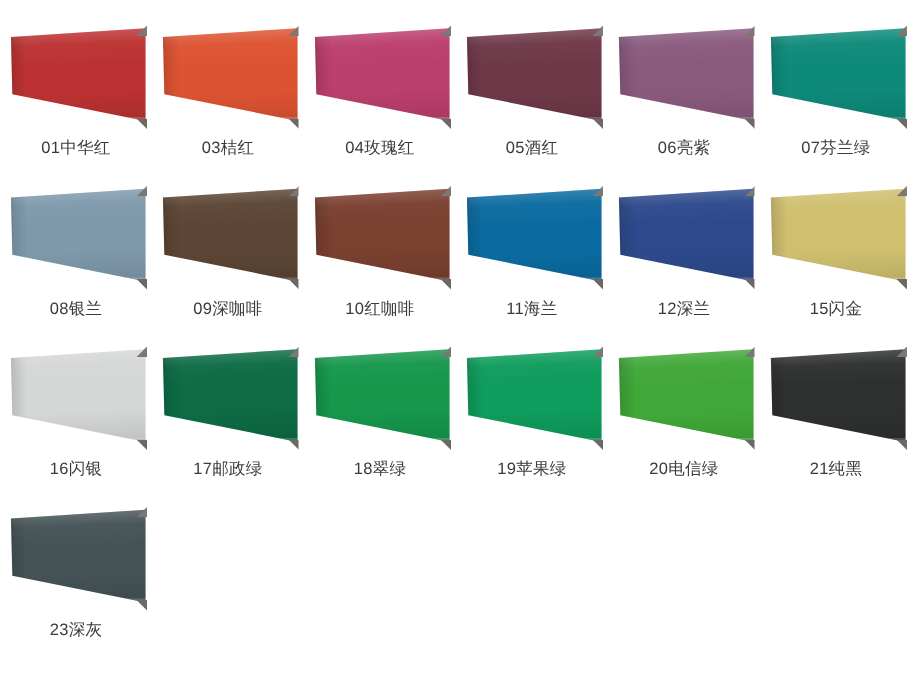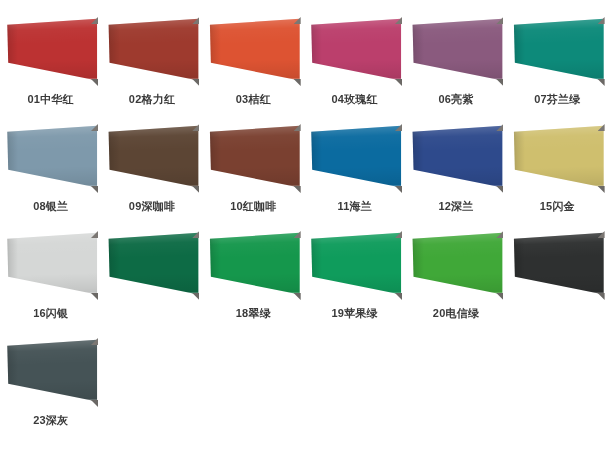--- a/index.html
+++ b/index.html
@@ -15,21 +15,20 @@
     font-family: "Liberation Sans", "DejaVu Sans", sans-serif;
   }
 
   #swatch-grid {
     display: grid;
     grid-template-columns: repeat(6, 101.33px);
     grid-template-rows: repeat(4, 107px);
     width: 608px;
     padding-top: 12px;
     box-sizing: border-box;
-    font-weight: bold;
   }
 
   .swatch-cell {
     position: relative;
     width: 101.33px;
     height: 107px;
   }
 
   
   .panel-wrap {
@@ -147,33 +146,20 @@
           <div class="panel-edge-left"></div>
           <div class="panel-lip"></div>
         </div>
         <div class="tab top"></div>
         <div class="tab bottom"></div>
       </div>
       <div class="swatch-label">01中华红</div>
     </div>
     <div class="swatch-cell">
       <div class="panel-wrap">
-        <div class="panel" style="--c: #9e3a2e;">
-          <div class="panel-face" style="--c: #9e3a2e;"></div>
-          <div class="panel-gloss"></div>
-          <div class="panel-edge-left"></div>
-          <div class="panel-lip"></div>
-        </div>
-        <div class="tab top"></div>
-        <div class="tab bottom"></div>
-      </div>
-      <div class="swatch-label">02格力红</div>
-    </div>
-    <div class="swatch-cell">
-      <div class="panel-wrap">
         <div class="panel" style="--c: #dd5332;">
           <div class="panel-face" style="--c: #dd5332;"></div>
           <div class="panel-gloss"></div>
           <div class="panel-edge-left"></div>
           <div class="panel-lip"></div>
         </div>
         <div class="tab top"></div>
         <div class="tab bottom"></div>
       </div>
       <div class="swatch-label">03桔红</div>
@@ -186,20 +172,33 @@
           <div class="panel-edge-left"></div>
           <div class="panel-lip"></div>
         </div>
         <div class="tab top"></div>
         <div class="tab bottom"></div>
       </div>
       <div class="swatch-label">04玫瑰红</div>
     </div>
     <div class="swatch-cell">
       <div class="panel-wrap">
+        <div class="panel" style="--c: #6e3848;">
+          <div class="panel-face" style="--c: #6e3848;"></div>
+          <div class="panel-gloss"></div>
+          <div class="panel-edge-left"></div>
+          <div class="panel-lip"></div>
+        </div>
+        <div class="tab top"></div>
+        <div class="tab bottom"></div>
+      </div>
+      <div class="swatch-label">05酒红</div>
+    </div>
+    <div class="swatch-cell">
+      <div class="panel-wrap">
         <div class="panel" style="--c: #8a5a7e;">
           <div class="panel-face" style="--c: #8a5a7e;"></div>
           <div class="panel-gloss"></div>
           <div class="panel-edge-left"></div>
           <div class="panel-lip"></div>
         </div>
         <div class="tab top"></div>
         <div class="tab bottom"></div>
       </div>
       <div class="swatch-label">06亮紫</div>
@@ -312,20 +311,21 @@
       <div class="panel-wrap">
         <div class="panel" style="--c: #0d6b45;">
           <div class="panel-face" style="--c: #0d6b45;"></div>
           <div class="panel-gloss"></div>
           <div class="panel-edge-left"></div>
           <div class="panel-lip"></div>
         </div>
         <div class="tab top"></div>
         <div class="tab bottom"></div>
       </div>
+      <div class="swatch-label">17邮政绿</div>
     </div>
     <div class="swatch-cell">
       <div class="panel-wrap">
         <div class="panel" style="--c: #15974c;">
           <div class="panel-face" style="--c: #15974c;"></div>
           <div class="panel-gloss"></div>
           <div class="panel-edge-left"></div>
           <div class="panel-lip"></div>
         </div>
         <div class="tab top"></div>
@@ -363,20 +363,21 @@
       <div class="panel-wrap">
         <div class="panel" style="--c: #2e3030;">
           <div class="panel-face" style="--c: #2e3030;"></div>
           <div class="panel-gloss"></div>
           <div class="panel-edge-left"></div>
           <div class="panel-lip"></div>
         </div>
         <div class="tab top"></div>
         <div class="tab bottom"></div>
       </div>
+      <div class="swatch-label">21纯黑</div>
     </div>
     <div class="swatch-cell">
       <div class="panel-wrap">
         <div class="panel" style="--c: #455356;">
           <div class="panel-face" style="--c: #455356;"></div>
           <div class="panel-gloss"></div>
           <div class="panel-edge-left"></div>
           <div class="panel-lip"></div>
         </div>
         <div class="tab top"></div>

